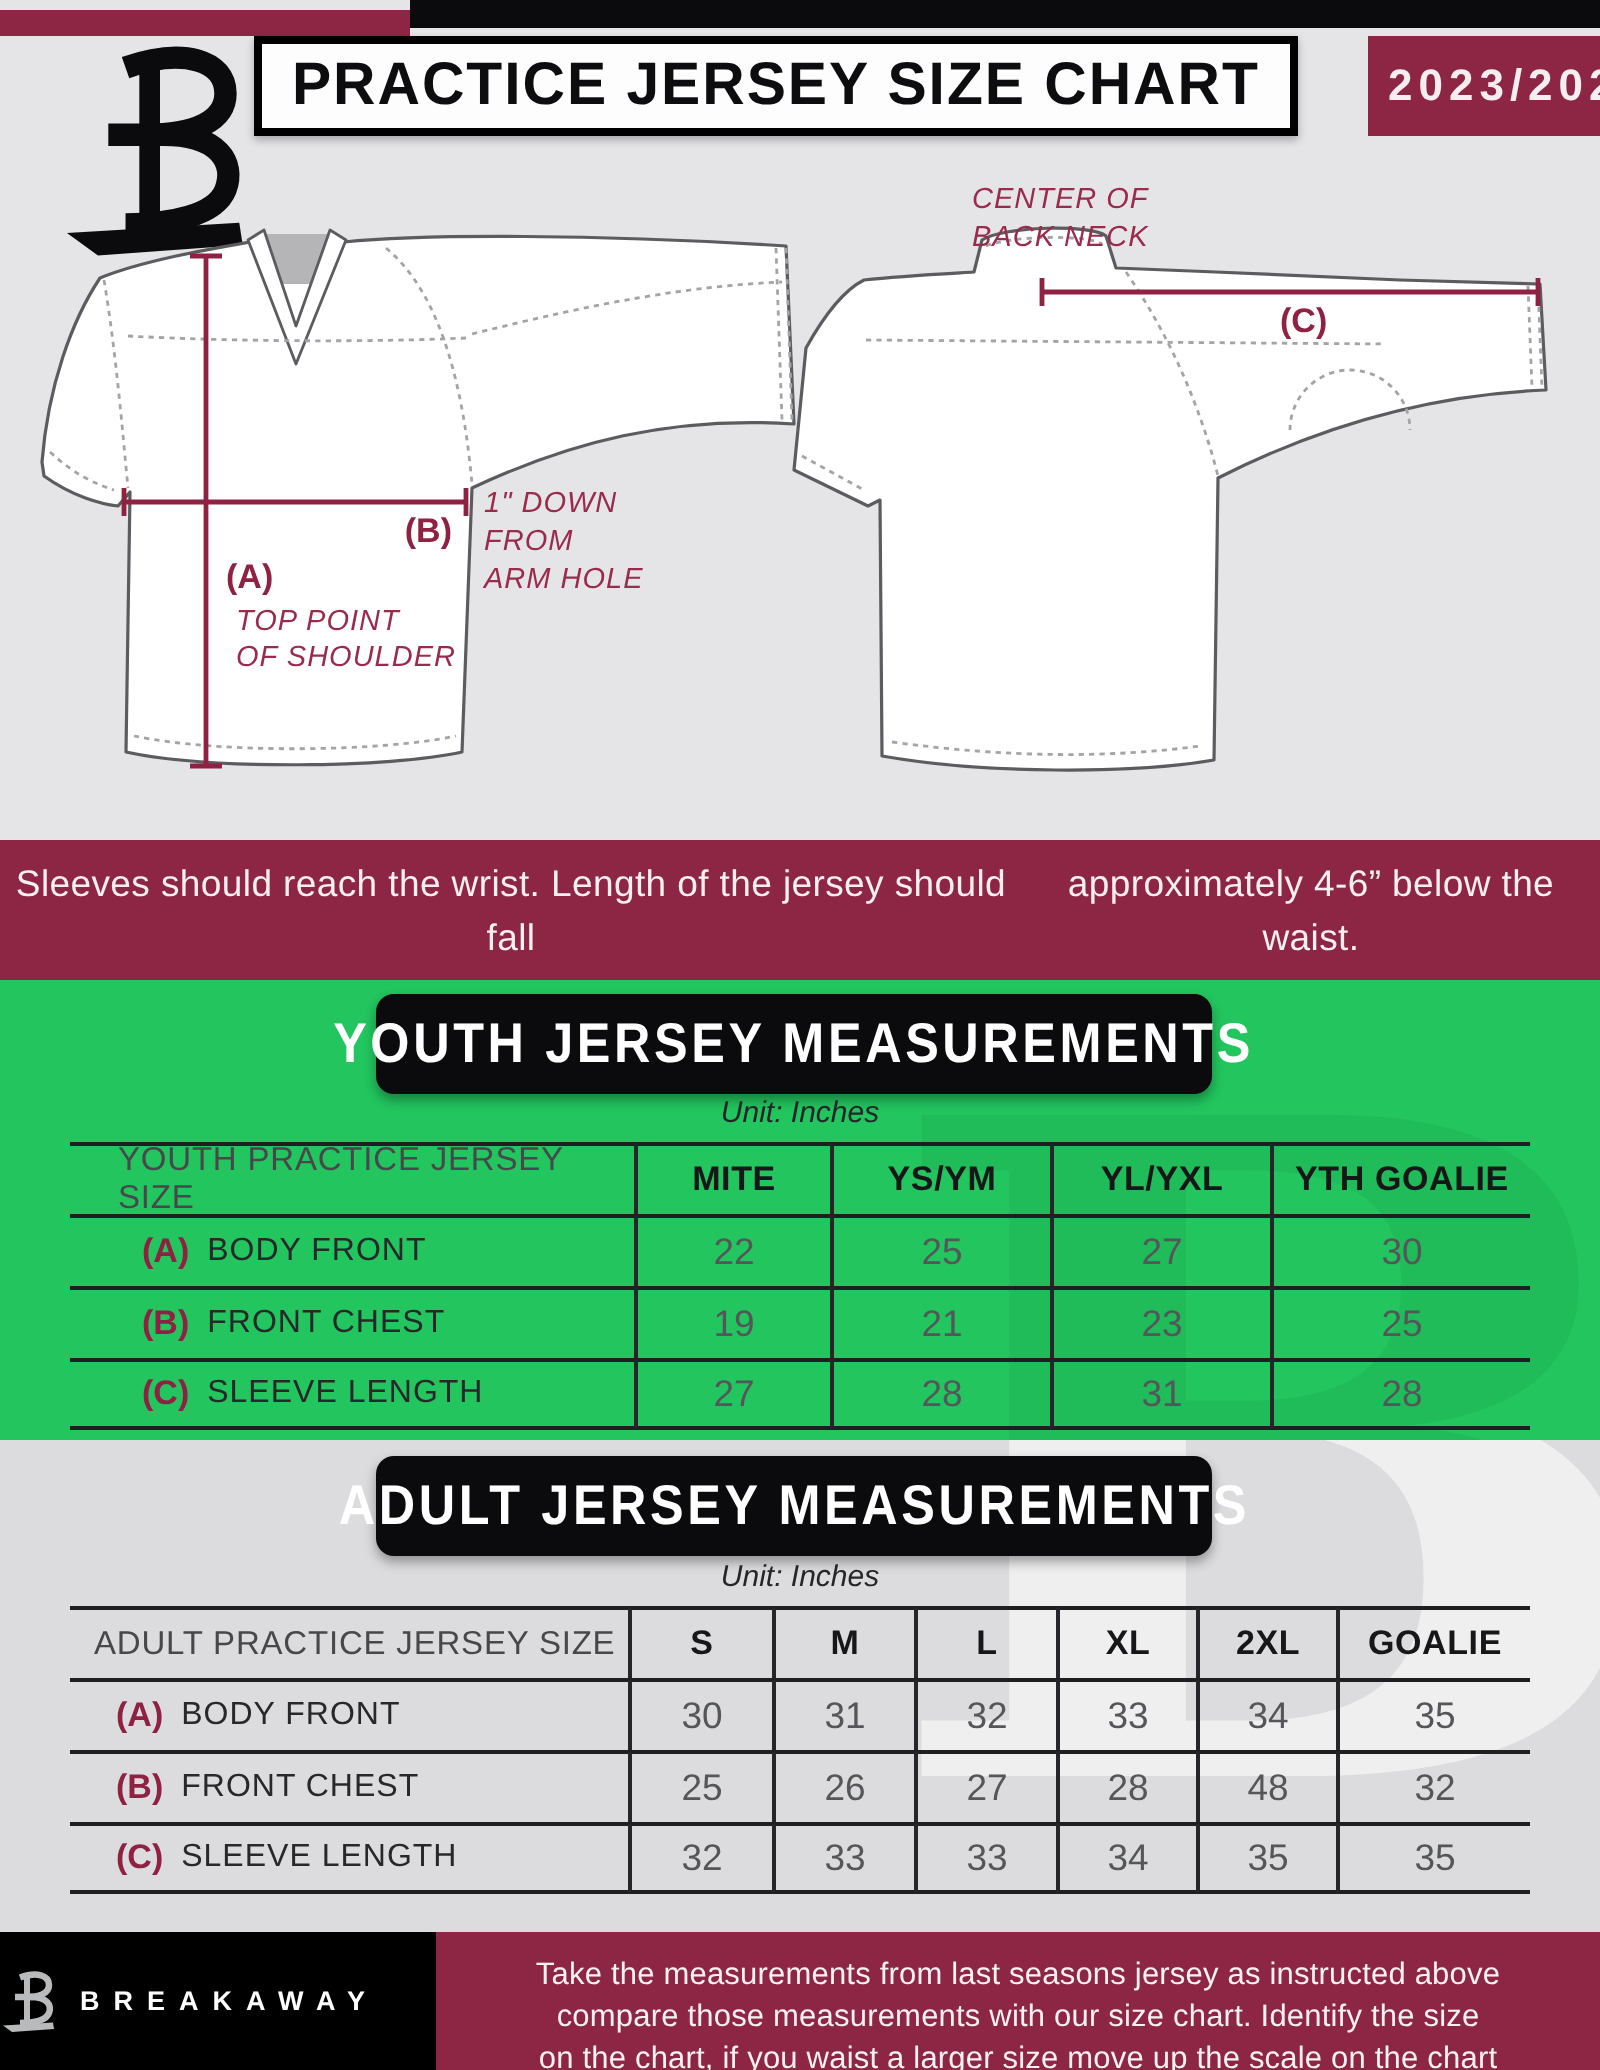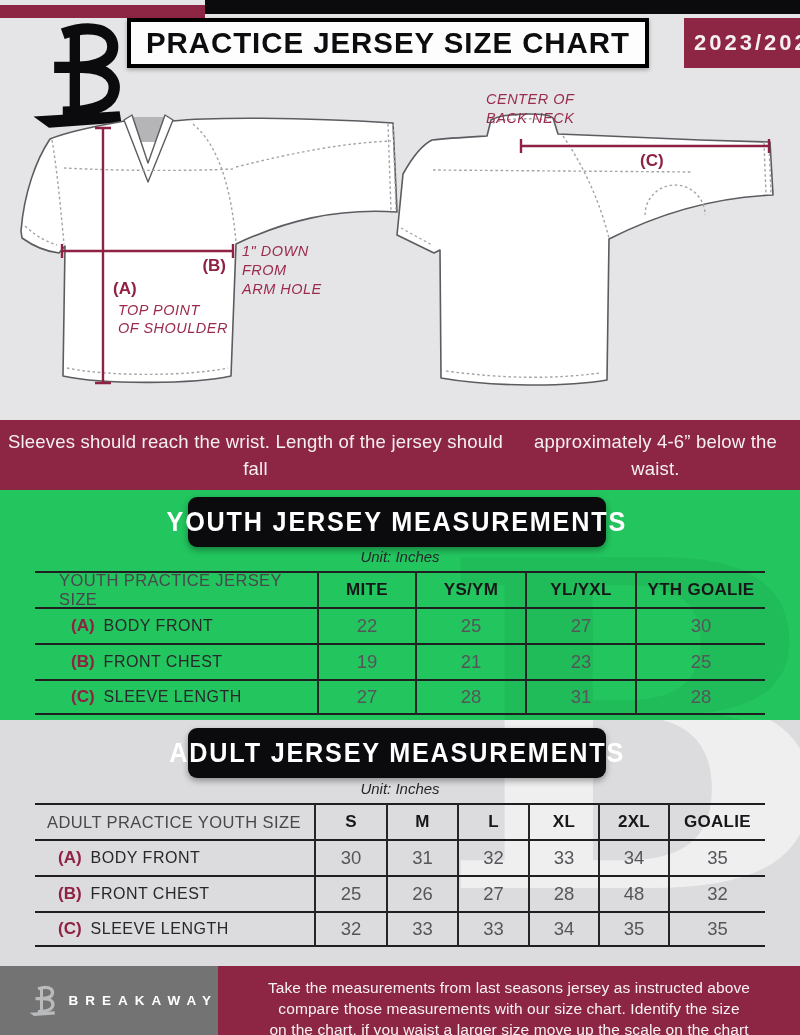--- a/index.html
+++ b/index.html
@@ -78,22 +78,22 @@
   #youth-table { top:81px; grid-template-columns:282px 98px 110px 110px 130px; grid-auto-rows:36px; }
   #youth-table .head-label, #adult-table .head-label { width:100%; }
   #youth-table .pl-h { padding-left:24px; }
   #youth-table .pl-r { padding-left:36px; }
   #adult-table { top:83px; grid-template-columns:279px 72px 71px 71px 70px 70px 97px; grid-auto-rows:36px; }
   #adult-table .pl-h { padding-left:12px; }
   #adult-table .pl-r { padding-left:23px; }
 
   
   .footer-black {
-    position:absolute; left:0; top:966px; width:218px; height:69px; background:#737373;
-    display:flex; align-items:center; justify-content:flex-end; gap:10px;
+    position:absolute; left:0; top:966px; width:218px; height:69px; background:#000000;
+    display:flex; align-items:center; justify-content:flex-start; gap:10px;
   }
   .footer-black .brand { color:#fff; font-size:13.5px; font-weight:bold; letter-spacing:7px; white-space:nowrap; }
   .footer-maroon {
     position:absolute; left:218px; top:966px; width:582px; height:85px; background:#8d2644;
     display:flex; flex-direction:column; align-items:center; justify-content:center;
     color:#f7f1f3; font-size:15.5px; line-height:21px; text-align:center; letter-spacing:.1px;
   }
 </style>
 </head>
 <body>
@@ -283,21 +283,21 @@
   <div class="section-adult">
     <div class="watermark wm-a">B</div>
     <div class="chip" style="top:8px;">
       <span class="t">ADULT JERSEY MEASUREMENTS</span>
     </div>
     <div class="unit" style="top:60px;">Unit: Inches</div>
 
     <div class="size-table" id="adult-table">
 
       <div class="pl-h">
-          <span class="head-label">ADULT PRACTICE YOUTH SIZE</span>
+          <span class="head-label">ADULT PRACTICE JERSEY SIZE</span>
         </div>
       <div class="vsep cell-center">
           <span class="head-size">S</span>
         </div>
       <div class="vsep cell-center">
           <span class="head-size">M</span>
         </div>
       <div class="vsep cell-center">
           <span class="head-size">L</span>
         </div>

